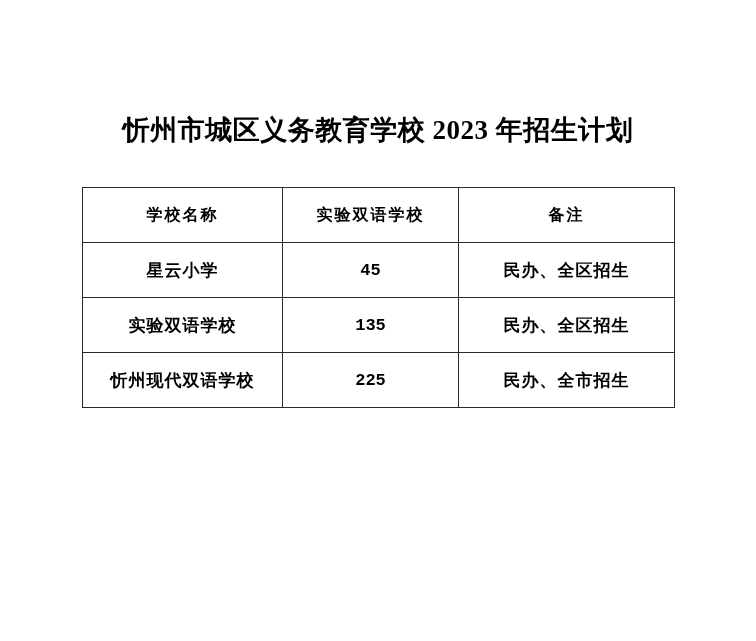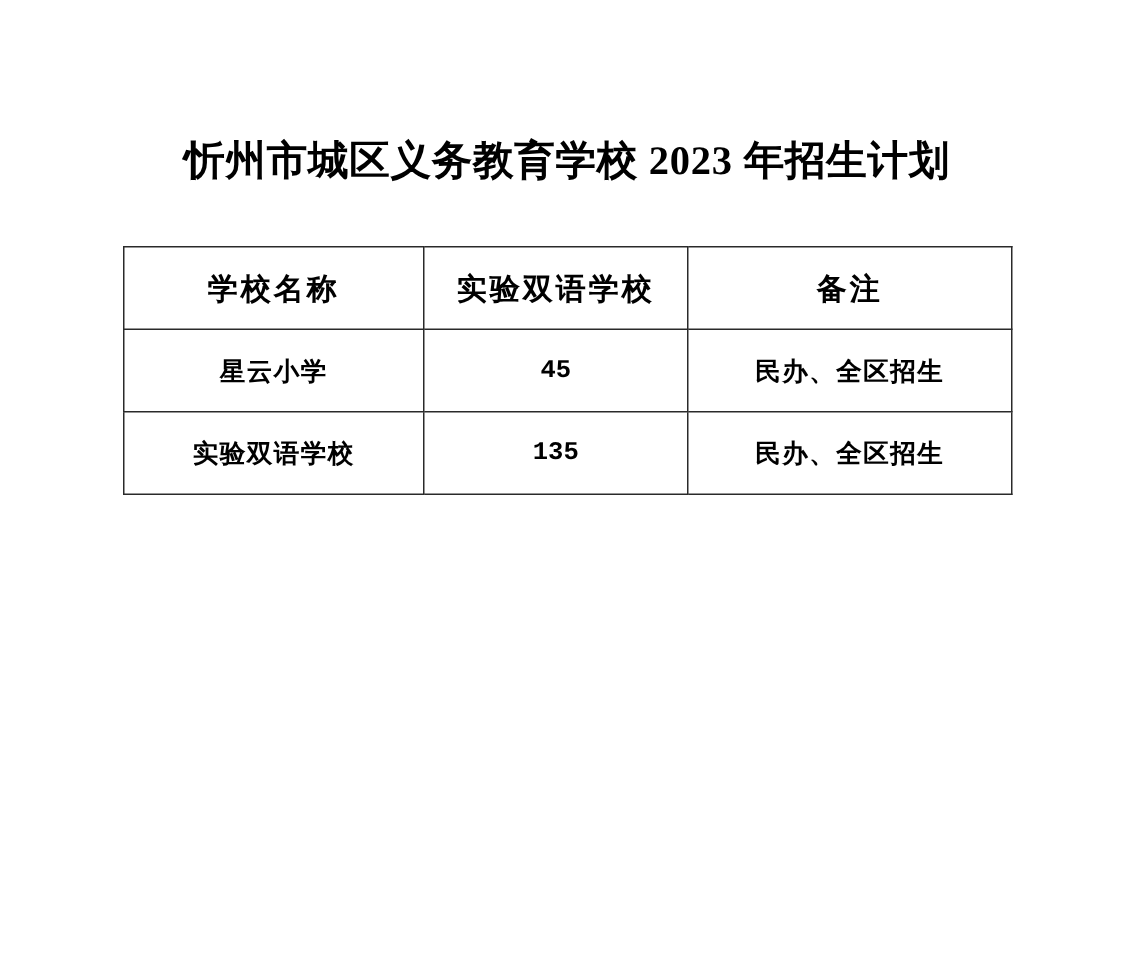--- a/index.html
+++ b/index.html
@@ -12,20 +12,21 @@
     background: #ffffff;
     font-family: "Liberation Serif", "DejaVu Serif", serif;
     color: #000000;
     overflow: hidden;
   }
   .page {
     width: 756px;
     height: 528px;
     position: relative;
     box-sizing: border-box;
+    margin-top: 23px;
   }
   .title-block {
     text-align: center;
     padding-top: 88px;
   }
   .title-line {
     font-size: 27px;
     font-weight: bold;
     line-height: 38px;
     letter-spacing: 0.5px;
@@ -49,21 +50,21 @@
   table.plan-table td {
     border: 1px solid #2a2a2a;
     height: 52px;
     text-align: center;
     vertical-align: middle;
     font-size: 17px;
     font-weight: bold;
     letter-spacing: 1px;
   }
   table.plan-table th {
-    font-size: 20px;
+    font-size: 16px;
     letter-spacing: 2px;
     text-align: center;
   }
   table.plan-table td.num {
     font-family: Liberation Mono, monospace;
     letter-spacing: 0px;
   }
   col.c1 { width: 200px; }
   col.c2 { width: 176px; }
   col.c3 { width: 216px; }
@@ -95,17 +96,22 @@
         <tr>
           <td>星云小学</td>
           <td class="num">45</td>
           <td>民办、全区招生</td>
         </tr>
         <tr>
           <td>实验双语学校</td>
           <td class="num">135</td>
           <td>民办、全区招生</td>
         </tr>
+        <tr>
+          <td>忻州现代双语学校</td>
+          <td class="num">225</td>
+          <td>民办、全市招生</td>
+        </tr>
       </tbody>
     </table>
   </div>
 
 </div>
 
 </body></html>

